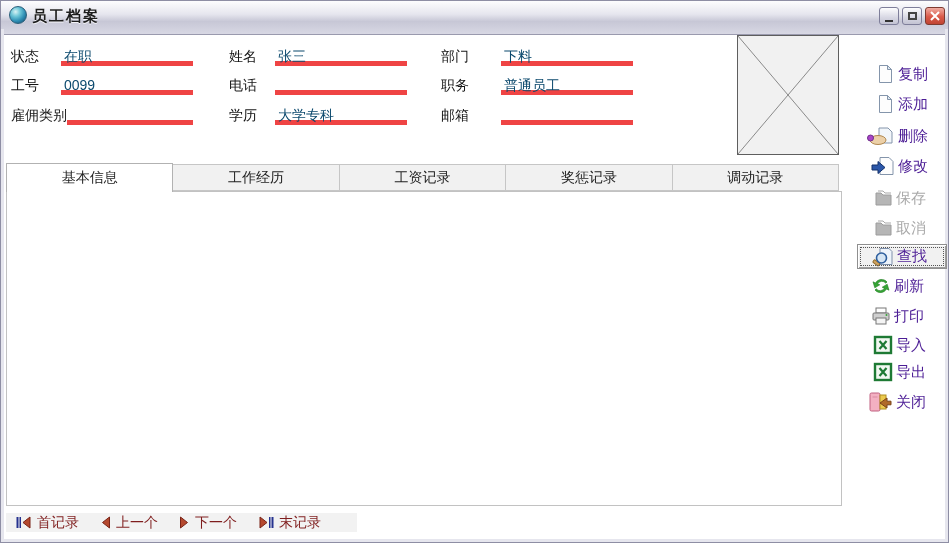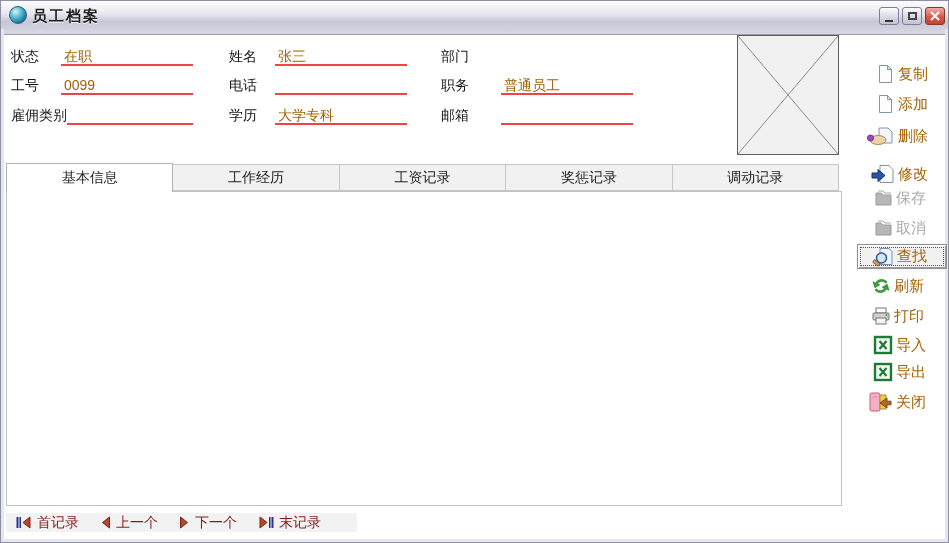--- a/index.html
+++ b/index.html
@@ -29,21 +29,21 @@
     background:linear-gradient(#fdfdfe,#d7d7e3 60%,#c3c3d3);
     display:flex;align-items:center;justify-content:center;cursor:pointer;
   }
   .wbtn.close{background:linear-gradient(#f0aca2,#da5949 55%,#c04433);border-color:#7e3a30;}
   .glyph-min{width:8px;height:2px;background:#333;margin-top:9px;}
   .glyph-max{width:9px;height:8px;border:2px solid #444;}
   
   .frame{position:absolute;background:#e6e6ee;}
   
   .lbl{position:absolute;height:20px;line-height:20px;font-size:14px;white-space:nowrap;color:#151515;}
-  .uin{position:absolute;height:20px;border-bottom:2px solid #ef4444;font-size:14px;line-height:18px;padding:1px 0 0 3px;color:#a16207;}
+  .uin{position:absolute;height:20px;border-bottom:5px solid #ef4444;font-size:14px;line-height:18px;padding:1px 0 0 3px;color:#0c4a6e;}
   .cbtn{
     position:absolute;width:18px;height:21px;border:1px solid #919191;
     background:linear-gradient(#fbfbfb,#e2e2e2);display:flex;align-items:center;justify-content:center;cursor:pointer;
   }
   .sqbtn{
     position:absolute;width:18px;height:21px;border:1px solid #919191;background:#fff;
     display:flex;align-items:center;justify-content:center;cursor:pointer;
   }
   
   .photo{position:absolute;left:736px;top:34px;width:102px;height:120px;border:1px solid #5e5e5e;background:#f1f1f1;}
@@ -60,21 +60,21 @@
   .combo{
     position:absolute;height:22px;border:1px solid #bdbdbd;background:linear-gradient(#fdfdfd,#f1f1f1);
     display:flex;align-items:stretch;cursor:pointer;
   }
   .combo .cval{flex:1;font-size:14px;line-height:20px;padding-left:4px;color:#151515;}
   .combo .cbtn2{
     width:18px;border-left:1px solid #9a9a9a;background:linear-gradient(#fbfbfb,#dedede);
     display:flex;align-items:center;justify-content:center;
   }
   
-  .srow{position:absolute;display:flex;align-items:center;gap:3px;height:22px;font-size:15px;color:#a16207;cursor:pointer;white-space:nowrap;}
+  .srow{position:absolute;display:flex;align-items:center;gap:3px;height:22px;font-size:15px;color:#4c1d95;cursor:pointer;white-space:nowrap;}
   .srow.disabled{color:#a9a9a9;cursor:default;}
   .findbox{
     left:856px;width:90px;height:25px;padding-left:14px;
     border:1px solid #8f8f8f;background:#f1f1f1;
     box-shadow:inset 1px 1px 0 #ffffff, inset -1px -1px 0 #9c9c9c;
     outline:1px dotted #555;outline-offset:-4px;
   }
   .sicon{width:20px;height:20px;flex:0 0 auto;}
   
   .navbar{
@@ -106,20 +106,21 @@
 
   <div class="frame" style="left:0;top:28px;width:3px;height:515px;"></div>
   <div class="frame" style="right:0;top:28px;width:3px;height:515px;"></div>
   <div class="frame" style="left:0;bottom:0;width:100%;height:3px;"></div>
 
   <div class="lbl" style="left:10px;top:45px;">状态</div>
   <div class="uin" style="left:60px;top:45px;width:132px;">在职</div>
   <div class="lbl" style="left:228px;top:45px;">姓名</div>
   <div class="uin" style="left:274px;top:45px;width:132px;">张三</div>
   <div class="lbl" style="left:440px;top:45px;">部门</div>
+  <div class="uin" style="left:500px;top:45px;width:132px;">下料</div>
 
   <div class="lbl" style="left:10px;top:74px;">工号</div>
   <div class="uin" style="left:60px;top:74px;width:132px;">0099</div>
   <div class="lbl" style="left:228px;top:74px;">电话</div>
   <div class="uin" style="left:274px;top:74px;width:132px;"></div>
   <div class="lbl" style="left:440px;top:74px;">职务</div>
   <div class="uin" style="left:500px;top:74px;width:132px;">普通员工</div>
 
   <div class="lbl" style="left:10px;top:104px;">雇佣类别</div>
   <div class="uin" style="left:66px;top:104px;width:126px;"></div>
@@ -252,21 +253,21 @@
 
   <div class="srow" style="left:866px;top:124px;">
     <svg class="sicon" width="28" height="20" viewBox="0 0 28 20" style="width:28px;">
       <path d="M12 2 h9 l4 4 v11 h-13 z" fill="#f2f6fa" stroke="#8495ab"></path>
       <ellipse cx="11" cy="14" rx="8" ry="4.5" fill="#ecd0a8" stroke="#b08850"></ellipse>
       <circle cx="3.5" cy="12" r="3" fill="#a944c9" stroke="#6f2f8a"></circle>
     </svg>
     <span>删除</span>
   </div>
 
-  <div class="srow" style="left:870px;top:154px;margin-top:8px;">
+  <div class="srow" style="left:870px;top:154px;">
     <svg class="sicon" width="24" height="20" viewBox="0 0 24 20" style="width:24px;">
       <path d="M9 1.5 h9 l4 4 v13 h-13 z" fill="#fdfdfd" stroke="#8495ab"></path>
       <path d="M1 9 h6 v-3.5 l7 6 -7 6 v-3.5 h-6 z" fill="#2b56a8" stroke="#12306b"></path>
     </svg>
     <span>修改</span>
   </div>
 
   <div class="srow disabled" style="left:872px;top:186px;">
     <svg class="sicon" viewBox="0 0 20 20">
       <path d="M3 5 h5 l2 2 h8 v10 h-15 z" fill="#b6b6b6" stroke="#9c9c9c"></path>

